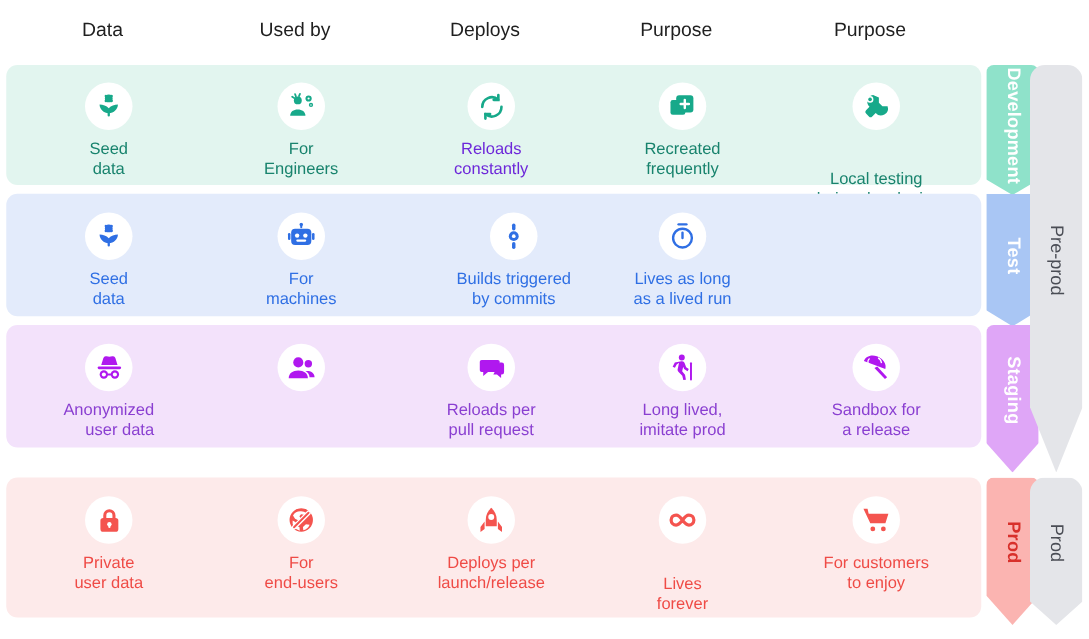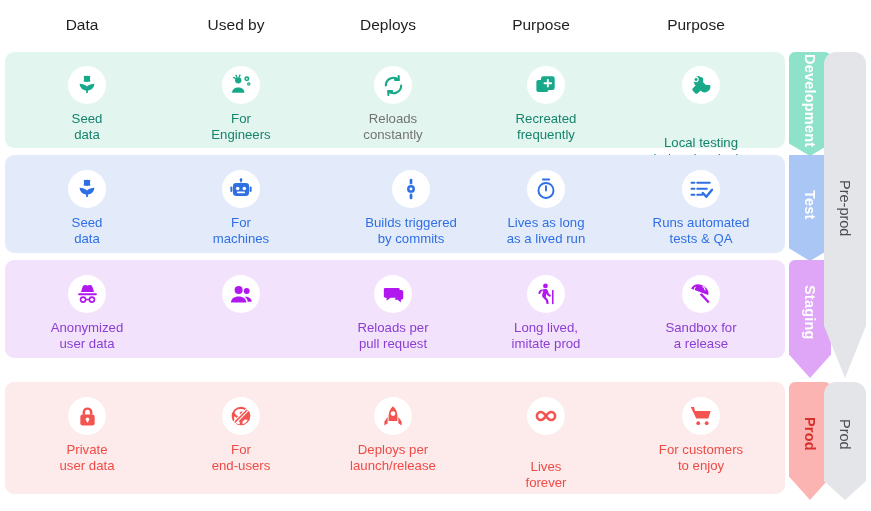--- a/index.html
+++ b/index.html
@@ -105,21 +105,21 @@
           </div>
           <div class="cell" style="left: 388px; top: 14px;">
             <div class="ibadge" style="color: rgb(23, 169, 138);">
               <svg width="23" height="23" viewBox="0 0 24 24" fill="none" stroke="currentColor" stroke-width="2.2" stroke-linecap="round">
                 <path d="M20 12a8 8 0 0 1-13.3 6"></path>
                 <path d="M4 12a8 8 0 0 1 13.3-6"></path>
                 <path d="M17.4 2.2v3.9h-3.9"></path>
                 <path d="M6.6 21.8v-3.9h3.9"></path>
               </svg>
             </div>
-            <div class="clabel" style="color: #737373; text-align: center;">Reloads
+            <div class="clabel" style="color: #6d28d9; text-align: center;">Reloads
 constantly</div>
           </div>
           <div class="cell" style="left: 541px; top: 14px;">
             <div class="ibadge" style="color: rgb(23, 169, 138);">
               <svg width="22" height="22" viewBox="0 0 24 24" fill="currentColor">
                 <rect x="1.5" y="6.5" width="13" height="13" rx="2"></rect>
                 <rect x="6.5" y="2.5" width="15" height="15" rx="2.6"></rect>
                 <path d="M14 6.4v7.2M10.4 10h7.2" stroke="#fff" stroke-width="2.1" stroke-linecap="round"></path>
               </svg>
             </div>
@@ -185,48 +185,37 @@
             <div class="ibadge" style="color: rgb(47, 111, 228);">
               <svg width="22" height="22" viewBox="0 0 24 24" fill="none" stroke="currentColor" stroke-width="2.1" stroke-linecap="round">
                 <path d="M8.6 1.6h6.8"></path>
                 <circle cx="12" cy="13.6" r="8.2"></circle>
                 <path d="M12 9v4.6"></path>
               </svg>
             </div>
             <div class="clabel" style="color: rgb(47, 111, 228);">Lives as long
 as a lived run</div>
           </div>
-          <div class="cell" style="left: 696px; top: 15px;">
-            <div class="ibadge" style="color: rgb(47, 111, 228);">
-              <svg width="23" height="23" viewBox="0 0 24 24" fill="none" stroke="currentColor" stroke-width="2.1" stroke-linecap="round">
-                <path d="M1.6 5h3M1.6 11.2h3M1.6 17.4h3"></path>
-                <path d="M7.6 5h13M7.6 11.2h10M7.6 17.4h5.4"></path>
-                <path d="M13.4 15.6 17 19.6l6-7.4" stroke-width="2.5" stroke-linejoin="round"></path>
-              </svg>
-            </div>
-            <div class="clabel" style="color: rgb(47, 111, 228);">Runs automated
-tests &amp; QA</div>
-          </div>
         </div>
       </div>
       <div class="row" style="top: 260px; height: 98px; background: rgb(243, 226, 251);">
         <div class="row-cells">
           <div class="cell" style="left: 82px; top: 15px;">
             <div class="ibadge" style="color: rgb(176, 24, 239);">
               <svg width="23" height="23" viewBox="0 0 24 24" fill="currentColor">
                 <path d="M5.2 9.4 7 3.6a2.2 2.2 0 0 1 2.6-1.5l2.4.5 2.4-.5A2.2 2.2 0 0 1 17 3.6l1.8 5.8z"></path>
                 <rect x="2.2" y="10.6" width="19.6" height="2.3" rx="1.15"></rect>
                 <circle cx="7.4" cy="17.3" r="3.5"></circle>
                 <circle cx="7.4" cy="17.3" r="1.7" fill="#fff"></circle>
                 <circle cx="16.6" cy="17.3" r="3.5"></circle>
                 <circle cx="16.6" cy="17.3" r="1.7" fill="#fff"></circle>
                 <path d="M10.5 17.3h3" stroke="currentColor" stroke-width="1.6"></path>
               </svg>
             </div>
-            <div class="clabel" style="color: rgb(138, 63, 209);">Anonymized
+            <div class="clabel" style="color: rgb(138, 63, 209); text-align: right;">Anonymized
 user data</div>
           </div>
           <div class="cell" style="left: 236px; top: 15px;">
             <div class="ibadge" style="color: rgb(176, 24, 239);">
               <svg width="23" height="23" viewBox="0 0 24 24" fill="currentColor">
                 <circle cx="9" cy="7.2" r="4.2"></circle>
                 <path d="M1 20.4c0-4.1 3.4-6.4 8-6.4s8 2.3 8 6.4z"></path>
                 <circle cx="17.4" cy="8.4" r="3.1"></circle>
                 <path d="M15 14.4c3.6-.5 7.6 1 7.6 5.2h-4.2c0-2-1.2-3.8-3.4-5.2z"></path>
               </svg>

